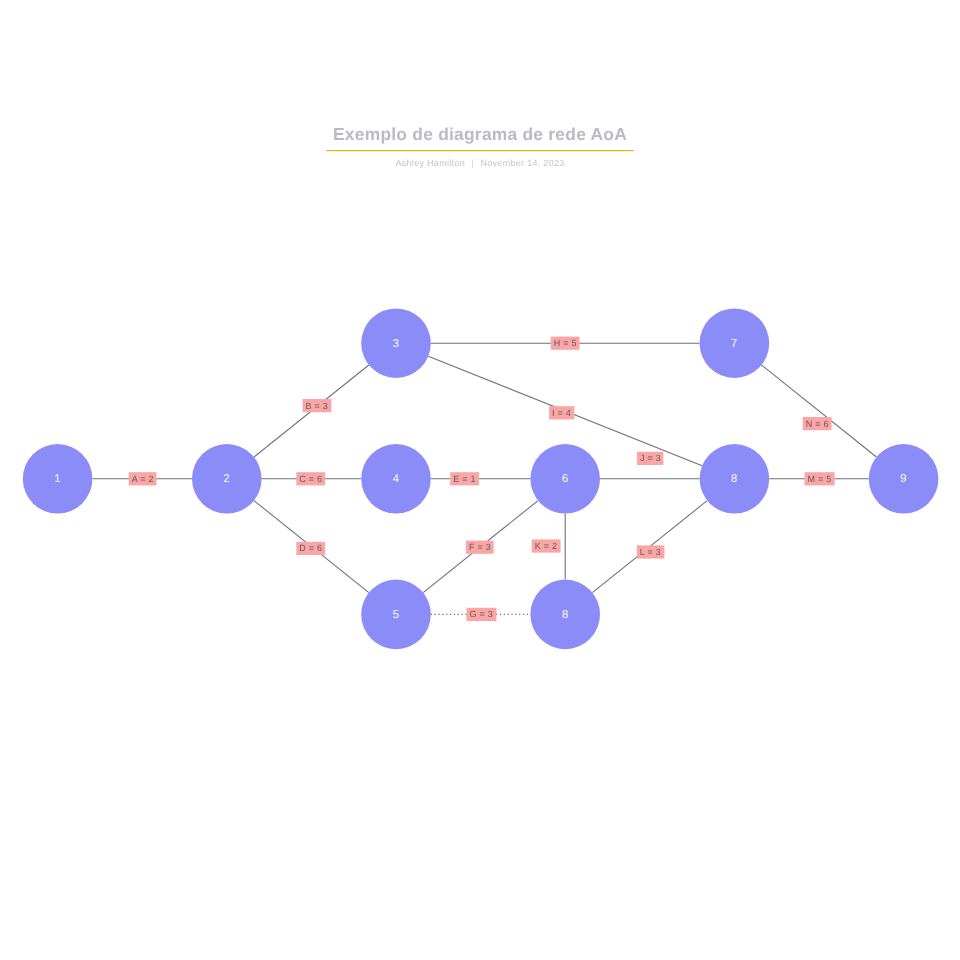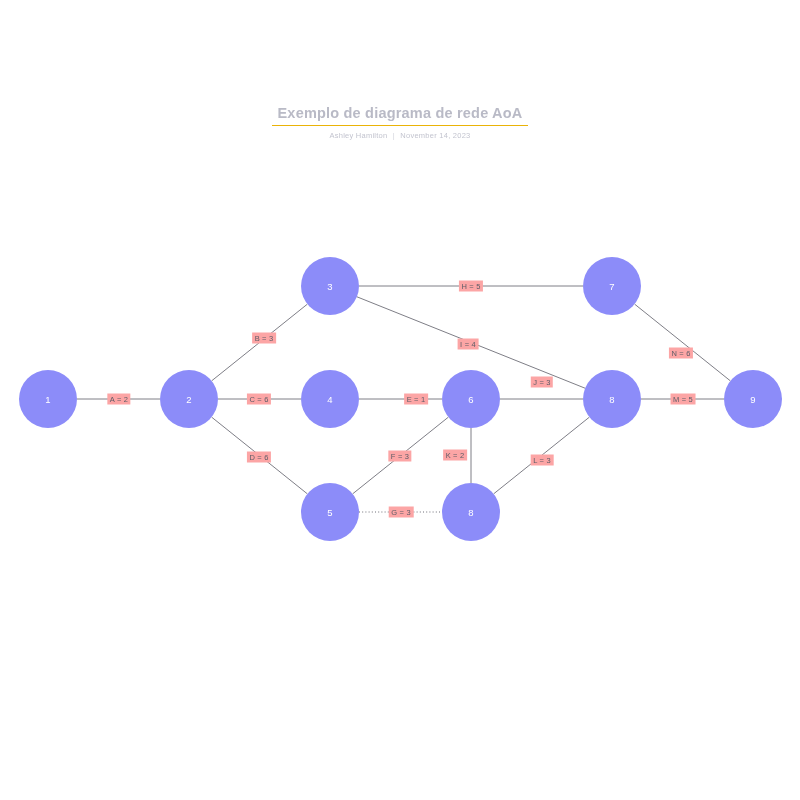--- a/index.html
+++ b/index.html
@@ -148,21 +148,21 @@
       </div>
       <div class="node" style="left: 753px; top: 399px; width: 58px; height: 58px; background: rgb(140, 140, 249);">
         <span class="node-label">9</span>
       </div>
     </div>
   <div id="edge-labels-layer">
       <div class="edge-label" style="left: 119px; top: 399px;">A = 2</div>
       <div class="edge-label" style="left: 264px; top: 338px;">B = 3</div>
       <div class="edge-label" style="left: 259px; top: 399px;">C = 6</div>
       <div class="edge-label" style="left: 259px; top: 457px;">D = 6</div>
-      <div class="edge-label" style="left: 416px; top: 399px;">E = 1</div>
+      <div class="edge-label" style="left: 387px; top: 399px;">E = 1</div>
       <div class="edge-label" style="left: 400px; top: 456px;">F = 3</div>
       <div class="edge-label" style="left: 401px; top: 512px;">G = 3</div>
       <div class="edge-label" style="left: 471px; top: 286px;">H = 5</div>
       <div class="edge-label" style="left: 468px; top: 344px;">I = 4</div>
       <div class="edge-label" style="left: 542px; top: 382px;">J = 3</div>
       <div class="edge-label" style="left: 455px; top: 455px;">K = 2</div>
       <div class="edge-label" style="left: 542px; top: 460px;">L = 3</div>
       <div class="edge-label" style="left: 683px; top: 399px; text-align: right;">M = 5</div>
       <div class="edge-label" style="left: 681px; top: 331px; margin-top: 22px;">N = 6</div>
     </div>

